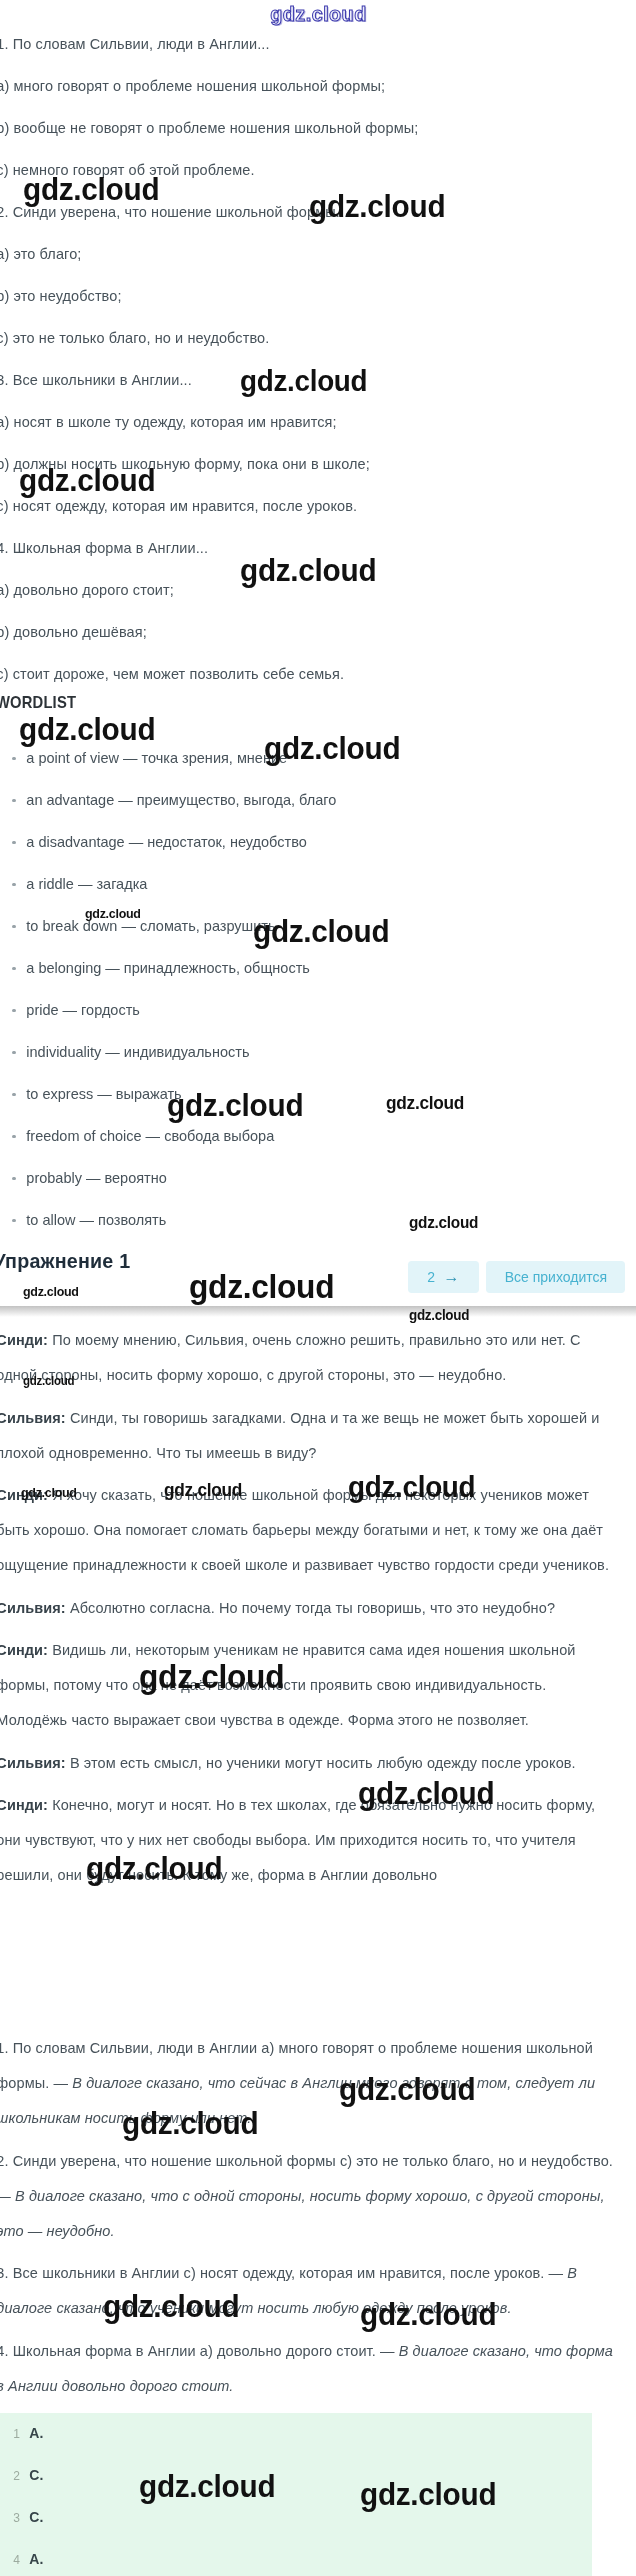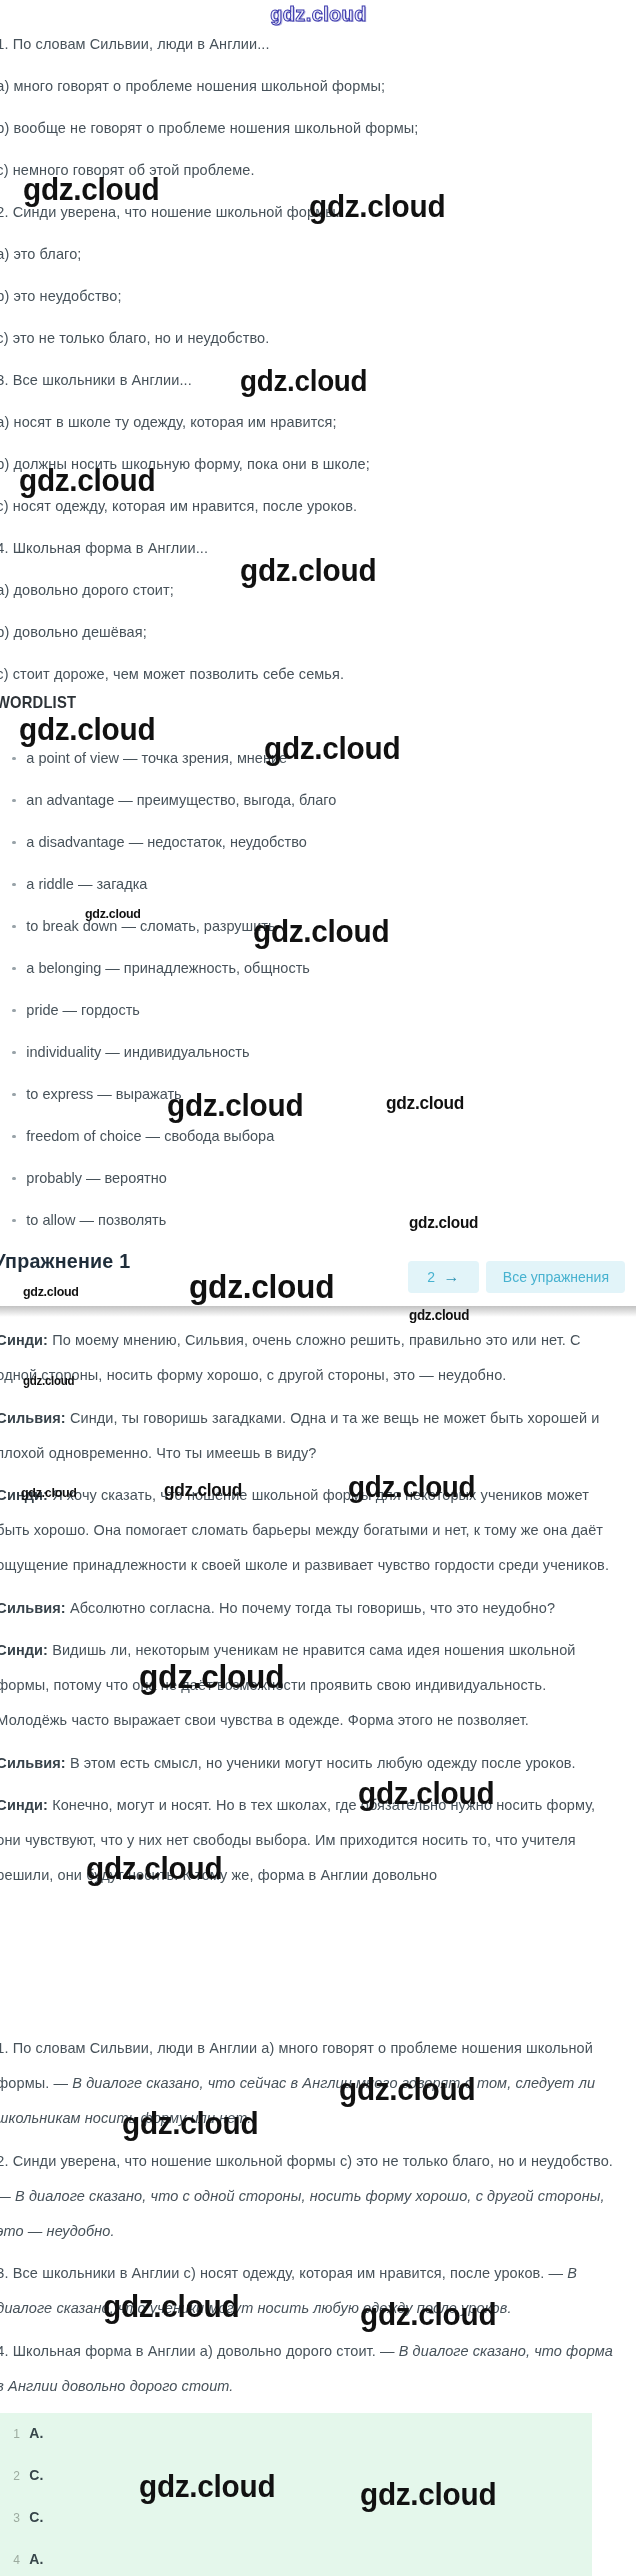--- a/index.html
+++ b/index.html
@@ -102,21 +102,21 @@
       <li class="wl-item">to allow — позволять</li>
     </ul>
 
   <div class="ex-header">
     <h2 class="ex-title">Упражнение 1</h2>
     <div class="ex-buttons">
       <button class="btn btn-next">
         <span>2</span>
         <span class="arrow">→</span>
       </button>
-      <button class="btn btn-all">Все упражнения</button>
+      <button class="btn btn-all">Все приходится</button>
     </div>
   </div>
 
   <div class="header-shadow"></div>
 
   <section class="dialog" id="dialog">
       <p class="dpar"><b>Синди:</b> По моему мнению, Сильвия, очень сложно решить, правильно это или нет. С одной стороны, носить форму хорошо, с другой стороны, это — неудобно.</p>
       <p class="dpar"><b>Сильвия:</b> Синди, ты говоришь загадками. Одна и та же вещь не может быть хорошей и плохой одновременно. Что ты имеешь в виду?</p>
       <p class="dpar"><b>Синди:</b> Я хочу сказать, что ношение школьной формы для некоторых учеников может быть хорошо. Она помогает сломать барьеры между богатыми и нет, к тому же она даёт ощущение принадлежности к своей школе и развивает чувство гордости среди учеников.</p>
       <p class="dpar"><b>Сильвия:</b> Абсолютно согласна. Но почему тогда ты говоришь, что это неудобно?</p>

